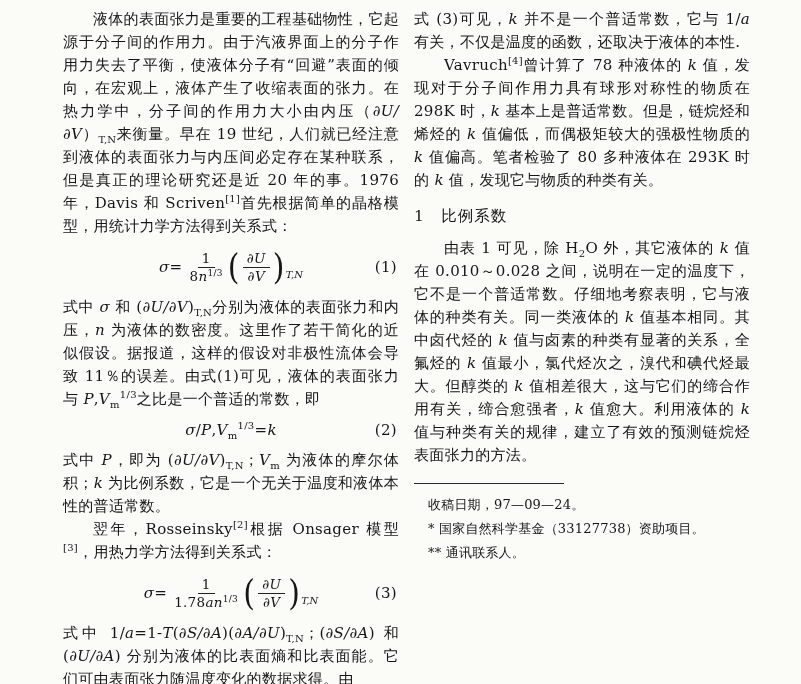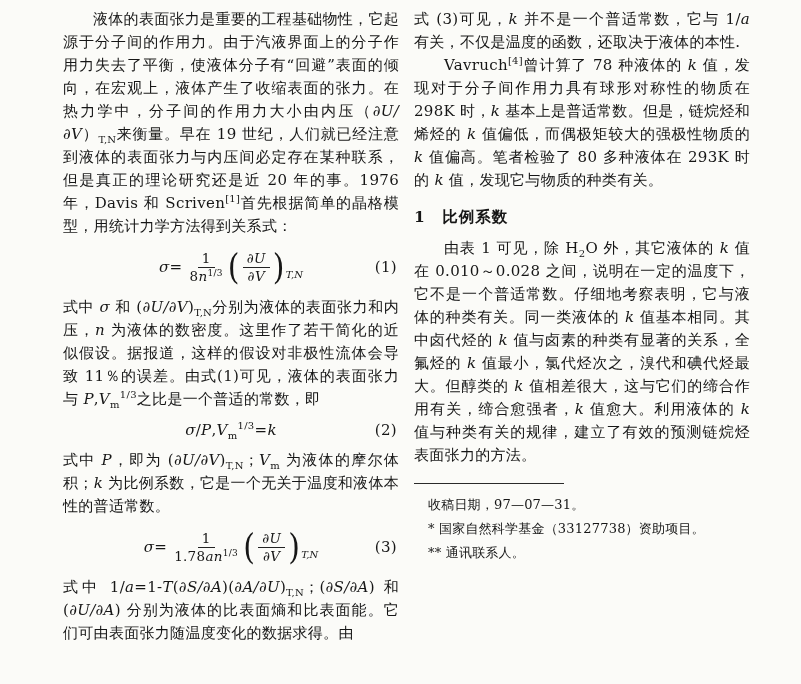--- a/index.html
+++ b/index.html
@@ -35,21 +35,21 @@
         font-size:13.5px;line-height:17px;margin:0 2px;vertical-align:middle;}
   .frac .top{border-bottom:1px solid #222;padding:0 4px;text-align:center;}
   .frac .bot{padding:0 2px;}
   .frac sup{font-size:9px;}
   .paren{font-size:30px;line-height:30px;font-weight:400;margin:0 1px;
          transform:scaleY(1.15);display:inline-block;}
   .cond{align-self:flex-end;font-size:10px;margin-bottom:4px;letter-spacing:0;}
   .eq .lhs{margin-right:3px;}
   
   .sec-heading{
-    font-weight:bold;font-size:15.5px;
+    font-weight:normal;font-size:15.5px;
     margin:13px 0 9px;text-indent:0;letter-spacing:1px;
   }
   
   .footnotes{margin-top:16px;}
   .fn-rule{width:150px;border-top:1.5px solid #2a2a2a;margin-bottom:9px;}
   .fn{font-size:13px;line-height:24px;padding-left:14px;text-indent:0;letter-spacing:0.2px;}
 </style>
 </head>
 <body>
 
@@ -75,20 +75,21 @@
     </div>
 
     <p><span>式中 </span><span class="it">σ</span><span> 和 (</span><span class="it">∂U/∂V</span><span>)</span><sub>T,N</sub><span>分别为液体的表面张力和内压，</span><span class="it">n</span><span> 为液体的数密度。这里作了若干简化的近似假设。据报道，这样的假设对非极性流体会导致 11％的误差。由式(1)可见，液体的表面张力与 </span><span class="it">P</span><span>,</span><span class="it">V</span><sub>m</sub><sup>1/3</sup><span>之比是一个普适的常数，即</span></p>
 
     <div class="eq eq2">
       <span><span class="it">σ</span><span>/</span><span class="it">P</span><span>,</span><span class="it">V</span><sub>m</sub><sup>1/3</sup><span>=</span><span class="it">k</span></span>
       <span class="eqno">(2)</span>
     </div>
 
     <p><span>式中 </span><span class="it">P</span><span>，即为 (</span><span class="it">∂U/∂V</span><span>)</span><sub>T,N</sub><span>；</span><span class="it">V</span><sub>m</sub><span> 为液体的摩尔体积；</span><span class="it">k</span><span> 为比例系数，它是一个无关于温度和液体本性的普适常数。</span></p>
+    <p class="indent"><span>翌年，Rosseinsky</span><sup>[2]</sup><span>根据 Onsager 模型</span><sup>[3]</sup><span>，用热力学方法得到关系式：</span></p>
 
     <div class="eq">
       <span class="lhs it">σ=</span>
       <span class="frac">
         <span class="top">1</span>
         <span class="bot"><span>1.78</span><span class="it">an</span><sup>1/3</sup></span>
       </span>
       <span class="paren">(</span>
       <span class="frac">
         <span class="top it">∂U</span>
@@ -105,19 +106,19 @@
   <div class="col">
     <p><span>式 (3)可见，</span><span class="it">k</span><span> 并不是一个普适常数，它与 1/</span><span class="it">a</span><span> 有关，不仅是温度的函数，还取决于液体的本性.</span></p>
     <p class="indent"><span>Vavruch</span><sup>[4]</sup><span>曾计算了 78 种液体的 </span><span class="it">k</span><span> 值，发现对于分子间作用力具有球形对称性的物质在 298K 时，</span><span class="it">k</span><span> 基本上是普适常数。但是，链烷烃和烯烃的 </span><span class="it">k</span><span> 值偏低，而偶极矩较大的强极性物质的 </span><span class="it">k</span><span> 值偏高。笔者检验了 80 多种液体在 293K 时的 </span><span class="it">k</span><span> 值，发现它与物质的种类有关。</span></p>
 
     <h2 class="sec-heading">1　比例系数</h2>
 
     <p class="indent"><span>由表 1 可见，除 H</span><sub>2</sub><span>O 外，其它液体的 </span><span class="it">k</span><span> 值在 0.010～0.028 之间，说明在一定的温度下，它不是一个普适常数。仔细地考察表明，它与液体的种类有关。同一类液体的 </span><span class="it">k</span><span> 值基本相同。其中卤代烃的 </span><span class="it">k</span><span> 值与卤素的种类有显著的关系，全氟烃的 </span><span class="it">k</span><span> 值最小，氯代烃次之，溴代和碘代烃最大。但醇类的 </span><span class="it">k</span><span> 值相差很大，这与它们的缔合作用有关，缔合愈强者，</span><span class="it">k</span><span> 值愈大。利用液体的 </span><span class="it">k</span><span> 值与种类有关的规律，建立了有效的预测链烷烃表面张力的方法。</span></p>
 
     <div class="footnotes">
       <div class="fn-rule"></div>
-      <p class="fn">收稿日期，97—07—31。</p>
+      <p class="fn">收稿日期，97—09—24。</p>
       <p class="fn">* 国家自然科学基金（33127738）资助项目。</p>
       <p class="fn">** 通讯联系人。</p>
     </div>
   </div>
 
 </div>
 
 </body></html>

